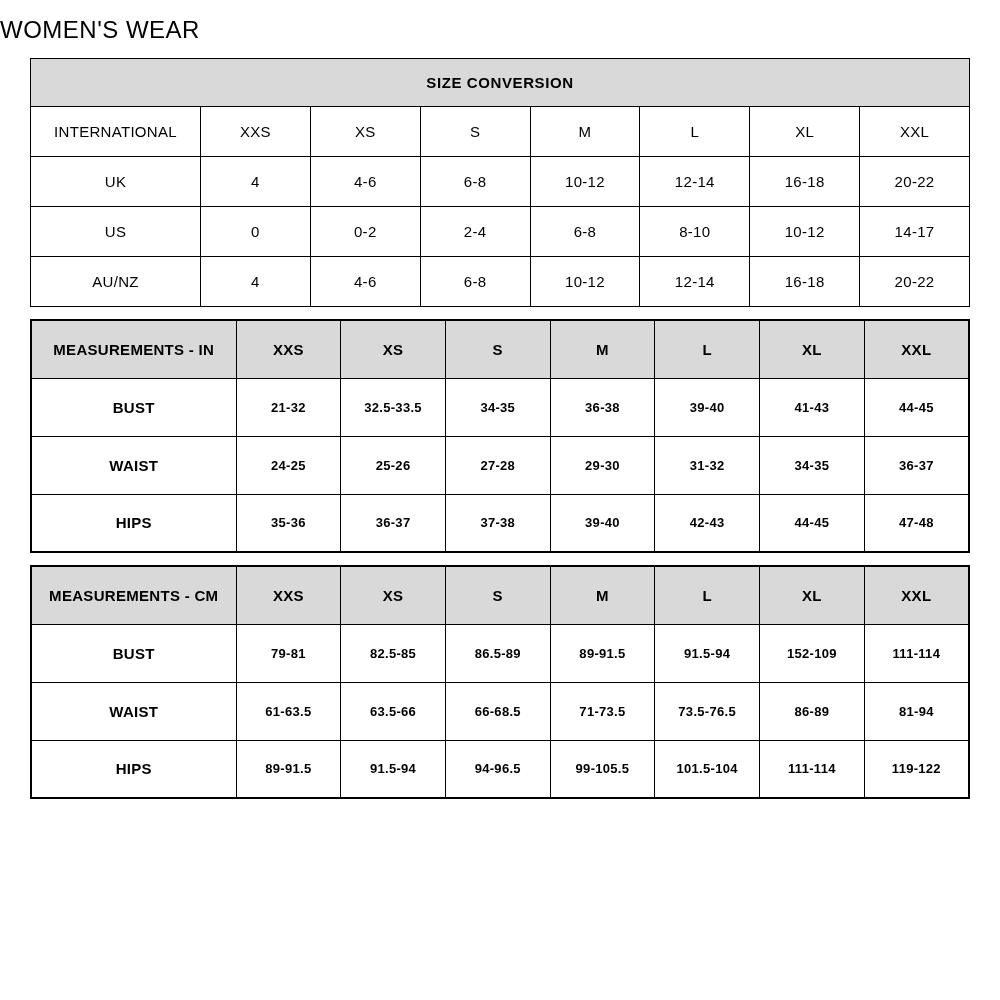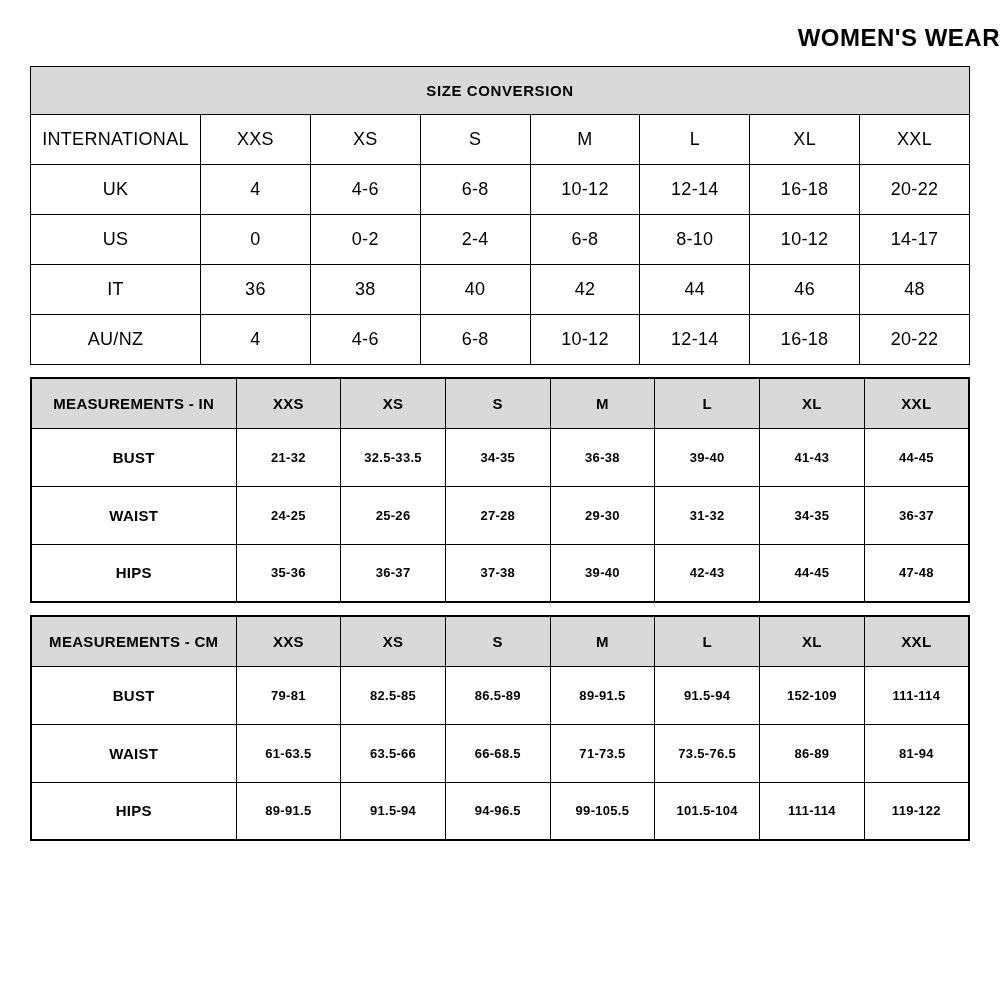--- a/index.html
+++ b/index.html
@@ -8,25 +8,25 @@
     padding: 0;
     background: #ffffff;
     width: 1000px;
   }
   body {
     font-family: "Liberation Sans", sans-serif;
     color: #000000;
     padding-top: 16px;
   }
   h1 {
-    text-align: right;
+    text-align: left;
     font-size: 24px;
-    font-weight: 700;
+    font-weight: 400;
     letter-spacing: 0.5px;
-    margin: 8px 0 14px 0;
+    margin: 0 0 14px 0;
   }
   table {
     border-collapse: collapse;
     width: 940px;
     margin: 0 auto 12px auto;
     table-layout: fixed;
   }
   td, th {
     border: 1px solid #000000;
     text-align: center;
@@ -37,25 +37,25 @@
   }
   
   .t1 { border: 1px solid #000000; }
   .t1 .title-row th {
     height: 48px;
     background: var(--header-bg, #d9d9d9);
     font-size: 15px;
     font-weight: 700;
     letter-spacing: 0.6px;
   }
-  .t1 td { height: 50px; font-size: 18px; font-weight: 400; }
+  .t1 td { height: 50px; font-size: 15px; font-weight: 400; }
   
   .measure { border: 2px solid #000000; }
   .measure tr.header-row td {
-    height: 50px;
+    height: 58px;
     background: var(--header-bg, #d9d9d9);
     font-weight: 700;
     font-size: 15px;
   }
   .measure tr.data-row td { height: 58px; font-size: 13px; font-weight: 700; }
   .measure tr.data-row td.row-label { font-size: 15px; }
   col.label-col-1 { width: 170px; }
   col.label-col-2 { width: 205px; }
 </style>
 </head>
@@ -106,30 +106,20 @@
           <td class="row-label">US</td>
           <td>0</td>
           <td>0-2</td>
           <td>2-4</td>
           <td>6-8</td>
           <td>8-10</td>
           <td>10-12</td>
           <td>14-17</td>
         </tr>
         <tr class="data-row">
-          <td class="row-label">IT</td>
-          <td>36</td>
-          <td>38</td>
-          <td>40</td>
-          <td>42</td>
-          <td>44</td>
-          <td>46</td>
-          <td>48</td>
-        </tr>
-        <tr class="data-row">
           <td class="row-label">AU/NZ</td>
           <td>4</td>
           <td>4-6</td>
           <td>6-8</td>
           <td>10-12</td>
           <td>12-14</td>
           <td>16-18</td>
           <td>20-22</td>
         </tr>
       </tbody>

